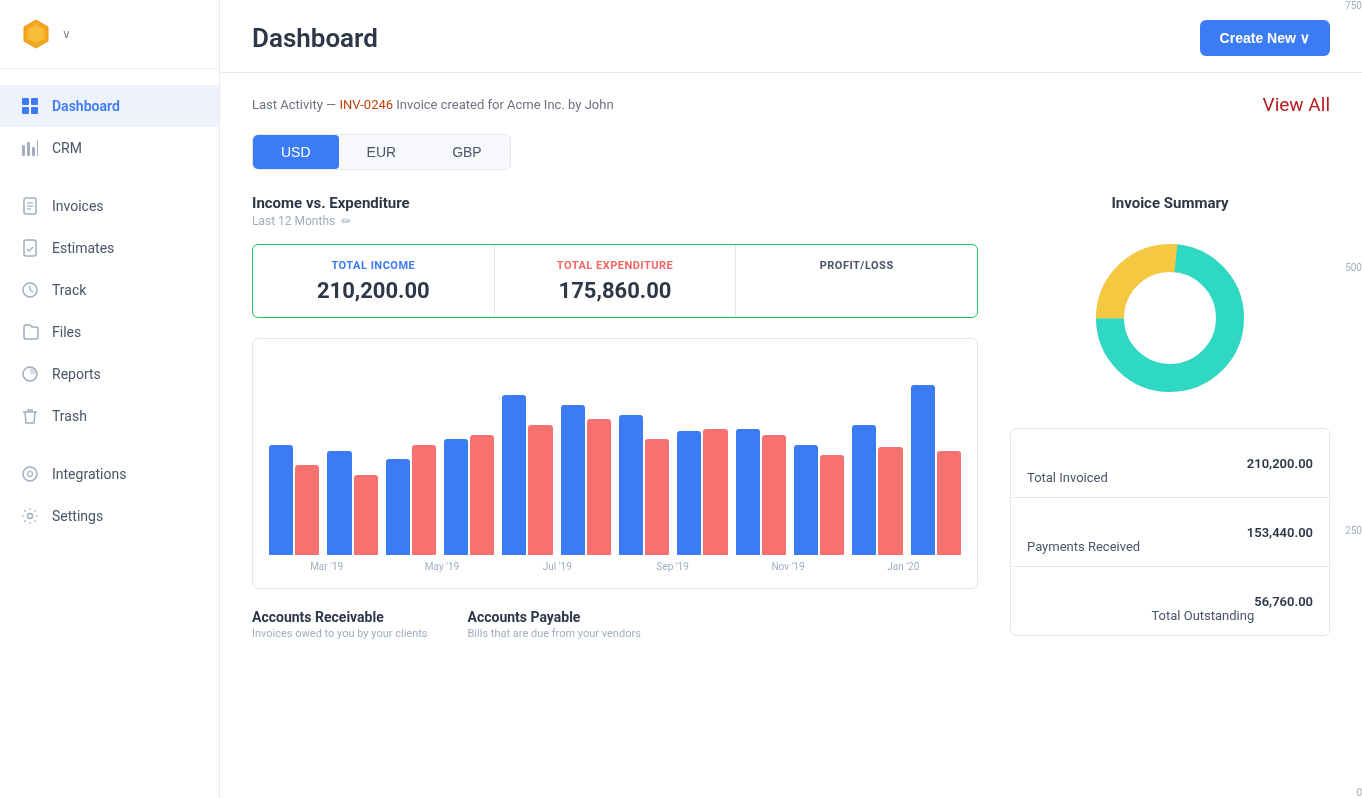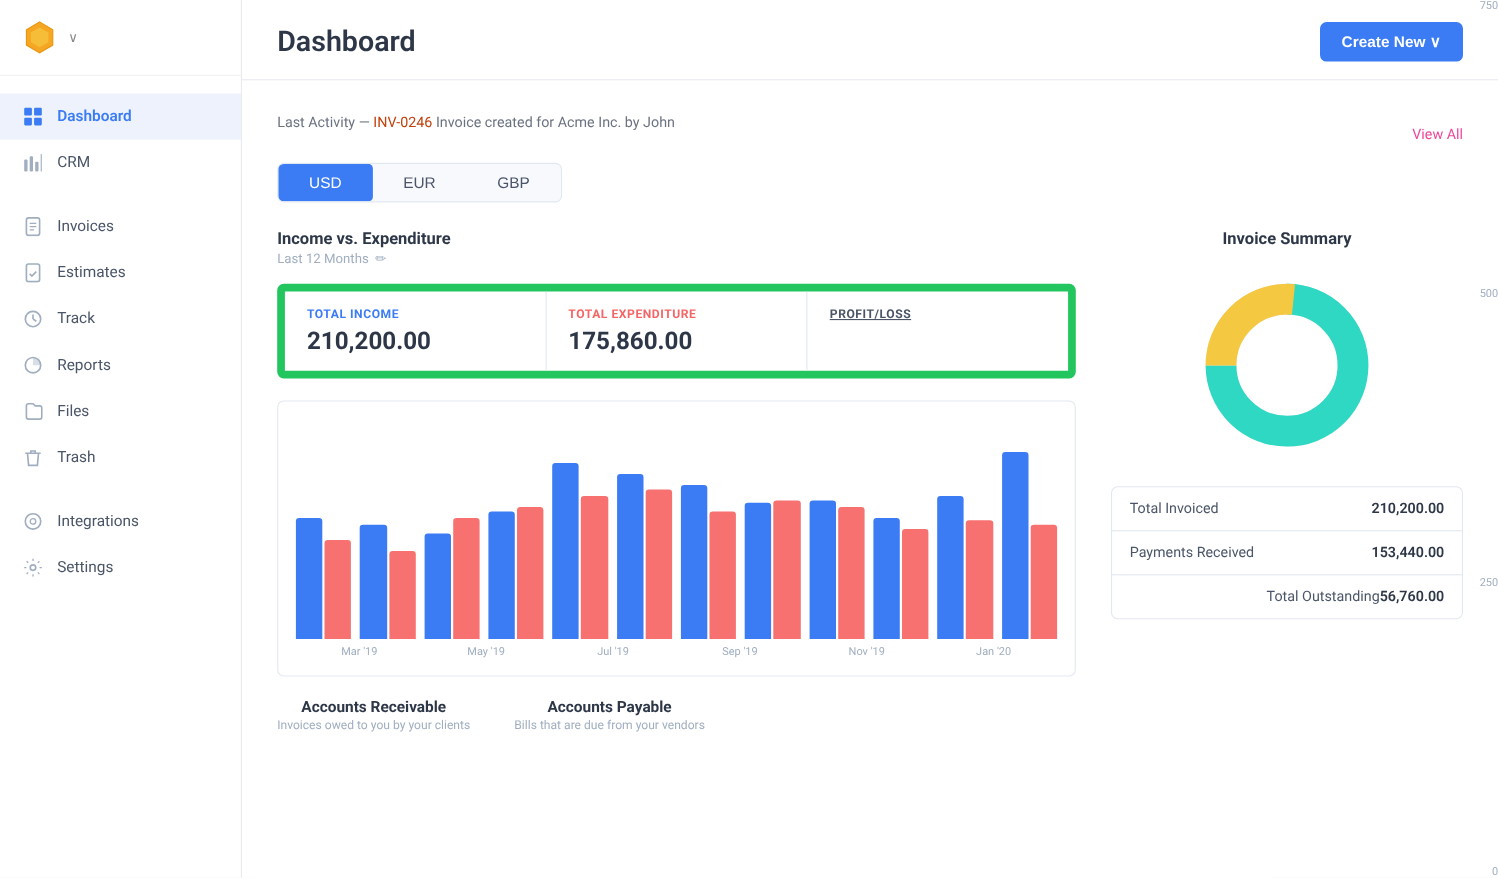--- a/index.html
+++ b/index.html
@@ -96,21 +96,21 @@
     
     .activity-bar {
       display: flex;
       align-items: center;
       justify-content: space-between;
       margin-bottom: 18px;
       font-size: 13px;
       color: #6b7280;
     }
     .activity-bar a { color: #c2410c; text-decoration: none; text-align: center; }
-    .view-all-link { color: #ec4899; font-size: 13px; cursor: pointer; margin-top: 22px; }
+    .view-all-link { color: #b91c1c; font-size: 19px; cursor: pointer; }
 
     
     .currency-tabs {
       display: flex;
       gap: 0;
       border: 1px solid #e2e8f0;
       border-radius: 6px;
       overflow: hidden;
       width: fit-content;
       margin-bottom: 24px;
@@ -154,41 +154,42 @@
       display: flex;
       align-items: center;
       gap: 6px;
     }
     .edit-icon { cursor: pointer; color: #a0aec0; font-size: 12px; }
 
     
     .metrics-row {
       display: flex;
       gap: 0;
-      border: 7px solid #22c55e;
+      border: 1px solid #22c55e;
       border-radius: 6px;
       overflow: hidden;
       margin-bottom: 20px;
+      text-align: center;
     }
     .metric-card {
       flex: 1;
       padding: 14px 20px;
       border-right: 1px solid #e2e8f0;
     }
     .metric-card:last-child { border-right: none; }
     .metric-label {
       font-size: 11px;
       font-weight: 700;
       letter-spacing: 0.5px;
       margin-bottom: 6px;
       text-transform: uppercase;
     }
     .metric-label.income { color: #3b7cf4; }
     .metric-label.expenditure { color: #f56565; }
-    .metric-label.profit { color: #4a5568; text-decoration: underline; }
+    .metric-label.profit { color: #4a5568; }
     .metric-value {
       font-size: 22px;
       font-weight: 700;
       color: #2d3748;
     }
 
     
     .chart-container {
       border: 1px solid #e2e8f0;
       border-radius: 6px;
@@ -235,21 +236,20 @@
       font-size: 10px;
       color: #a0aec0;
     }
     .chart-x-label { flex: 1; text-align: center; }
 
     
     .accounts-row {
       display: flex;
       gap: 40px;
       margin-top: 20px;
-      text-align: center;
     }
     .account-block {}
     .account-title {
       font-size: 14px;
       font-weight: 700;
       color: #2d3748;
       margin-bottom: 2px;
     }
     .account-subtitle {
       font-size: 11px;
@@ -282,21 +282,21 @@
     }
     .summary-row {
       display: flex;
       justify-content: space-between;
       align-items: center;
       padding: 12px 16px;
       border-bottom: 1px solid #e2e8f0;
       font-size: 13px;
     }
     .summary-row:last-child { border-bottom: none; justify-content: flex-end; }
-    .summary-label { color: #4a5568; }
+    .summary-label { color: #4a5568; margin-top: 29px; }
     .summary-value { font-weight: 600; color: #2d3748; }
   </style>
 </head>
 <body>
 
 <aside class="sidebar">
   <div class="sidebar-logo">
     <svg class="logo-icon" viewBox="0 0 32 32" xmlns="http://www.w3.org/2000/svg">
       <polygon points="16,2 28,9 28,23 16,30 4,23 4,9" fill="#f5a623" stroke="#e8960f" stroke-width="1"></polygon>
       <polygon points="16,7 24,11.5 24,20.5 16,25 8,20.5 8,11.5" fill="#f5c842" opacity="0.7"></polygon>
@@ -360,34 +360,34 @@
             <line x1="9" y1="5" x2="9" y2="9" stroke="#a0aec0" stroke-width="1.5"></line>
             <line x1="9" y1="9" x2="12" y2="11" stroke="#a0aec0" stroke-width="1.5"></line>
           </svg>
       </span>
       <span>Track</span>
     </div>
 
     <div class="nav-item">
       <span class="nav-icon">
         <svg width="18" height="18" viewBox="0 0 18 18" fill="none">
+            <path d="M3 4a2 2 0 0 1 2-2h4l2 2h4a2 2 0 0 1 2 2v8a2 2 0 0 1-2 2H5a2 2 0 0 1-2-2V4z" stroke="#a0aec0" stroke-width="1.5" fill="none"></path>
+          </svg>
+      </span>
+      <span>Files</span>
+    </div>
+
+    <div class="nav-item">
+      <span class="nav-icon">
+        <svg width="18" height="18" viewBox="0 0 18 18" fill="none">
             <circle cx="9" cy="9" r="7" stroke="#a0aec0" stroke-width="1.5" fill="none"></circle>
             <path d="M9 9 L9 2 A7 7 0 0 1 16 9 Z" fill="#a0aec0" opacity="0.4"></path>
           </svg>
       </span>
       <span>Reports</span>
-    </div>
-
-    <div class="nav-item">
-      <span class="nav-icon">
-        <svg width="18" height="18" viewBox="0 0 18 18" fill="none">
-            <path d="M3 4a2 2 0 0 1 2-2h4l2 2h4a2 2 0 0 1 2 2v8a2 2 0 0 1-2 2H5a2 2 0 0 1-2-2V4z" stroke="#a0aec0" stroke-width="1.5" fill="none"></path>
-          </svg>
-      </span>
-      <span>Files</span>
     </div>
 
     <div class="nav-item">
       <span class="nav-icon">
         <svg width="18" height="18" viewBox="0 0 18 18" fill="none">
             <polyline points="2,5 16,5" stroke="#a0aec0" stroke-width="1.5"></polyline>
             <path d="M7 5V3h4v2" stroke="#a0aec0" stroke-width="1.5" fill="none"></path>
             <path d="M4 5l1 11h8l1-11" stroke="#a0aec0" stroke-width="1.5" fill="none"></path>
           </svg>
       </span>

